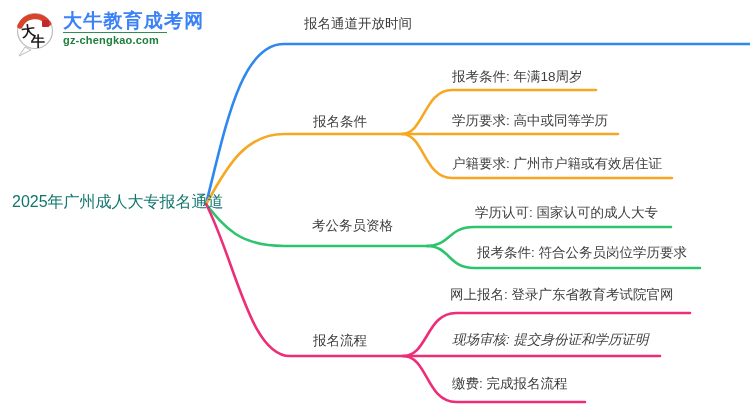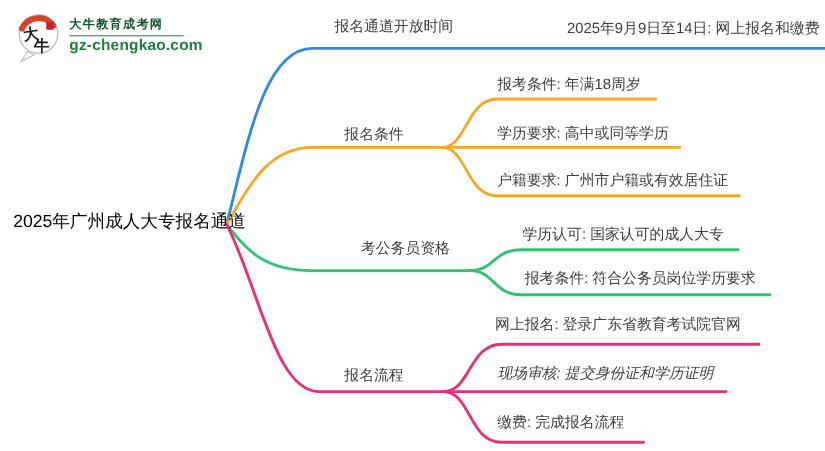--- a/index.html
+++ b/index.html
@@ -1,25 +1,25 @@
 <!DOCTYPE html>
 <html><head>
 <meta charset="utf-8">
 <style>
   html,body{margin:0;padding:0;background:#fff;}
   body{font-family:"Liberation Sans","DejaVu Sans",sans-serif;}
   .stage{position:relative;width:750px;height:410px;background:#fff;overflow:hidden;}
   .connectors{position:absolute;left:0;top:0;width:750px;height:410px;}
   .lbl{position:absolute;white-space:nowrap;color:#3d3d3d;font-size:13.5px;line-height:17px;}
-  .root-lbl{position:absolute;white-space:nowrap;color:#000000;font-size:16px;font-weight:500;line-height:20px;}
+  .root-lbl{position:absolute;white-space:nowrap;color:#0f766e;font-size:16px;font-weight:500;line-height:20px;}
   .logo{position:absolute;left:12px;top:8px;display:flex;align-items:flex-start;gap:5px;}
   .logo-text{display:flex;flex-direction:column;padding-top:6px;}
-  .logo-name{font-size:11px;font-weight:700;color:#14532d;letter-spacing:1.2px;line-height:17px;}
+  .logo-name{font-size:19px;font-weight:700;color:#3b82f6;letter-spacing:1.2px;line-height:17px;font-family:Liberation Mono, monospace;}
   .logo-rule{height:1px;background:#2e8f4e;margin:1px 0 1px 0;width:104px;}
-  .logo-domain{font-size:14px;font-weight:700;color:#1e7e3c;line-height:13px;letter-spacing:.2px;}
+  .logo-domain{font-size:11px;font-weight:700;color:#1e7e3c;line-height:13px;letter-spacing:.2px;}
 </style>
 </head>
 <body>
 
 <div class="stage">
 
   <svg class="connectors" viewBox="0 0 750 410">
 
     <path d="M206,204 C225,130 240,44 284,44 L750,44" fill="none" stroke-width="2.6" stroke-linecap="round" stroke="#2f88ee"></path>
 
@@ -48,28 +48,27 @@
     <div class="logo-text">
       <div class="logo-name">大牛教育成考网</div>
       <div class="logo-rule"></div>
       <div class="logo-domain">gz-chengkao.com</div>
     </div>
   </div>
 
   <div class="root-lbl" style="left:12px;top:192px;">2025年广州成人大专报名通道</div>
 
   <div class="lbl" style="left:304px;top:15px;">报名通道开放时间</div>
-  <div class="lbl" style="right:5px;top:17px;">2025年9月9日至14日: 网上报名和缴费</div>
 
   <div class="lbl" style="left:313px;top:113px;">报名条件</div>
   <div class="lbl" style="left:452px;top:68px;">报考条件: 年满18周岁</div>
   <div class="lbl" style="left:452px;top:112px;">学历要求: 高中或同等学历</div>
   <div class="lbl" style="left:452px;top:155px;">户籍要求: 广州市户籍或有效居住证</div>
 
-  <div class="lbl" style="left:312px;top:217px;margin-left:16px;">考公务员资格</div>
+  <div class="lbl" style="left:312px;top:217px;">考公务员资格</div>
   <div class="lbl" style="left:475px;top:204px;text-align:right;">学历认可: 国家认可的成人大专</div>
   <div class="lbl" style="left:477px;top:244px;text-align:right;">报考条件: 符合公务员岗位学历要求</div>
 
   <div class="lbl" style="left:313px;top:332px;">报名流程</div>
   <div class="lbl" style="left:450px;top:286px;">网上报名: 登录广东省教育考试院官网</div>
   <div class="lbl" style="left:452px;top:331px;font-style:italic;">现场审核: 提交身份证和学历证明</div>
   <div class="lbl" style="left:452px;top:375px;">缴费: 完成报名流程</div>
 
 </div>
 

